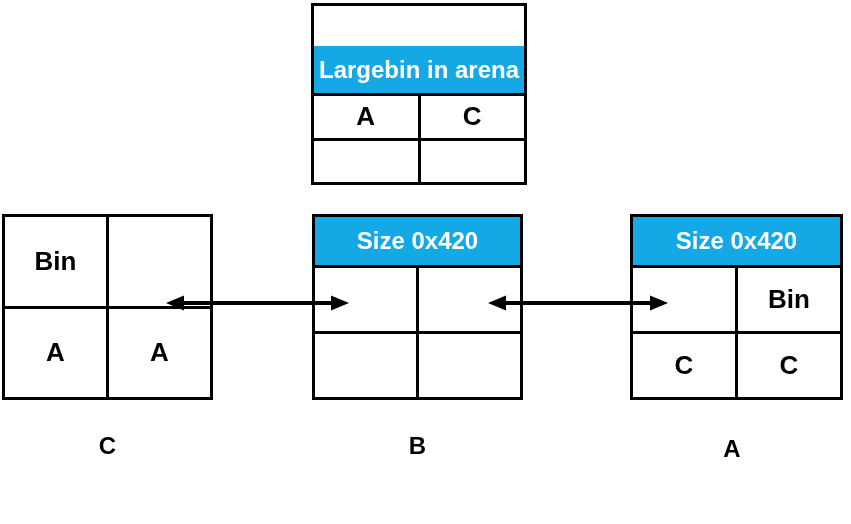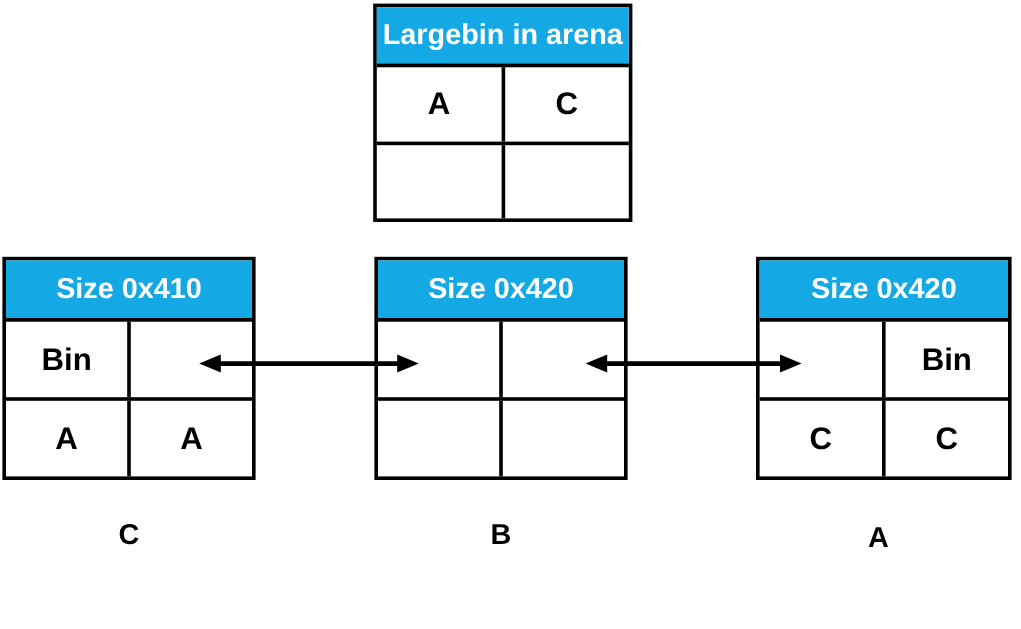--- a/index.html
+++ b/index.html
@@ -24,21 +24,21 @@
     background: var(--header-bg, #14a9e5);
     color: var(--header-text, #ffffff);
     font-weight: bold;
     font-size: 24px;
     display: flex;
     align-items: center;
     justify-content: center;
     border-bottom: 3px solid var(--border, #000000);
     flex: 0 0 auto;
   }
-  .arena .t-header { height: 50px; }
+  .arena .t-header { height: 50px; margin-top: 40px; }
   .chunk .t-header { height: 51px; }
   .t-body { display: flex; flex-direction: column; flex: 1; }
   .t-row { display: flex; flex: 1; }
   .t-row + .t-row { border-top: 3px solid var(--border, #000000); }
   .t-cell {
     flex: 1;
     display: flex;
     align-items: center;
     justify-content: center;
     font-weight: bold;
@@ -73,21 +73,20 @@
         <div class="t-cell">C</div>
       </div>
       <div class="t-row">
         <div class="t-cell"></div>
         <div class="t-cell"></div>
       </div>
     </div>
   </div>
 
   <div class="tbl chunk" style="left:2px; top:214px; width:211px; height:186px;">
-    <div class="t-header">Size 0x410</div>
     <div class="t-body">
       <div class="t-row">
         <div class="t-cell">Bin</div>
         <div class="t-cell"></div>
       </div>
       <div class="t-row">
         <div class="t-cell">A</div>
         <div class="t-cell">A</div>
       </div>
     </div>

